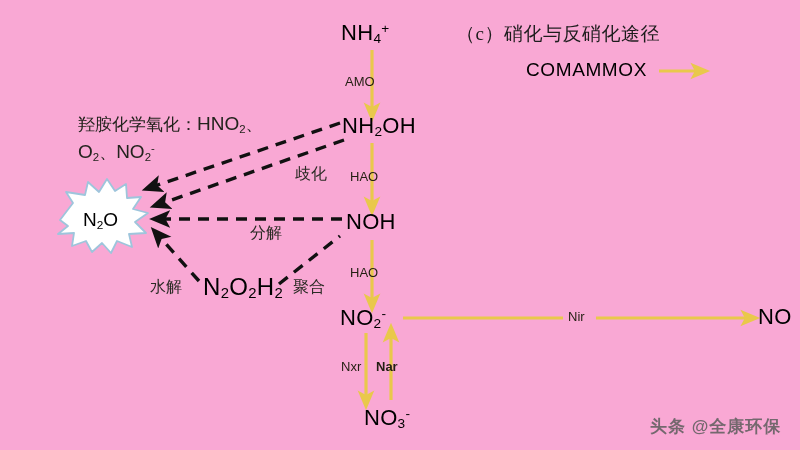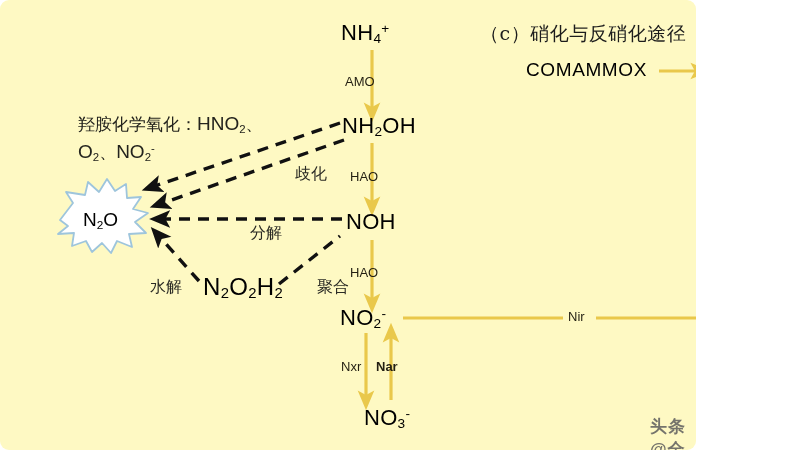--- a/index.html
+++ b/index.html
@@ -2,26 +2,25 @@
 <html><head>
 <meta charset="utf-8">
 <style>
   html, body {
     margin: 0;
     padding: 0;
     background: #ffffff;
   }
   #canvas {
     position: relative;
-    width: 696px;
+    width: 800px;
     height: 450px;
-    background: #fef9c3;
+    background: #f9a8d4;
     overflow: hidden;
     font-family: "Liberation Sans", "DejaVu Sans", sans-serif;
-    border-radius: 9px;
   }
   .node {
     position: absolute;
     color: #000000;
     white-space: nowrap;
     line-height: 1;
   }
   .species {
     font-size: 22px;
     font-weight: 400;
@@ -188,26 +187,26 @@
   <div class="star-label" style="left:83px; top:209px;">N<sub>2</sub>O</div>
 
   <div class="node species" style="left:203px; top:275px; font-size:24px;">N<sub>2</sub>O<sub>2</sub>H<sub>2</sub></div>
 
   <div class="node cnlabel" style="left:295px; top:166px;">歧化</div>
 
   <div class="node cnlabel" style="left:250px; top:225px;">分解</div>
 
   <div class="node cnlabel" style="left:150px; top:279px;">水解</div>
 
-  <div class="node cnlabel" style="left:293px; top:279px;margin-left:24px;">聚合</div>
+  <div class="node cnlabel" style="left:293px; top:279px;">聚合</div>
 
   <div class="node sidelabel" style="left:78px; top:110px; width:270px; white-space:normal;">
     <span>羟胺化学氧化：</span><span class="sci">HNO<sub>2</sub></span><span>、</span><br>
     <span class="sci">O<sub>2</sub></span><span>、</span><span class="sci">NO<sub>2</sub><sup>-</sup></span>
   </div>
 
-  <div class="node title-cn" style="left:480px; top:24px;">（c）硝化与反硝化途径</div>
+  <div class="node title-cn" style="left:456px; top:24px;font-family:Liberation Serif, serif;">（c）硝化与反硝化途径</div>
 
   <div class="node comammox" style="left:526px; top:60px;">COMAMMOX</div>
 
   <div class="watermark" style="left:650px; top:415px;">头条 @全康环保</div>
 
 </div>
 
 </body></html>

